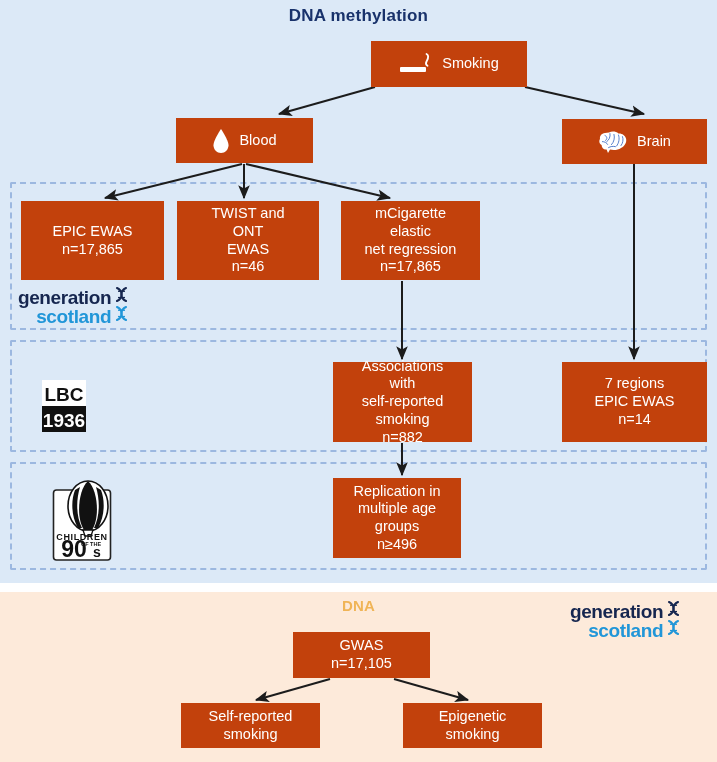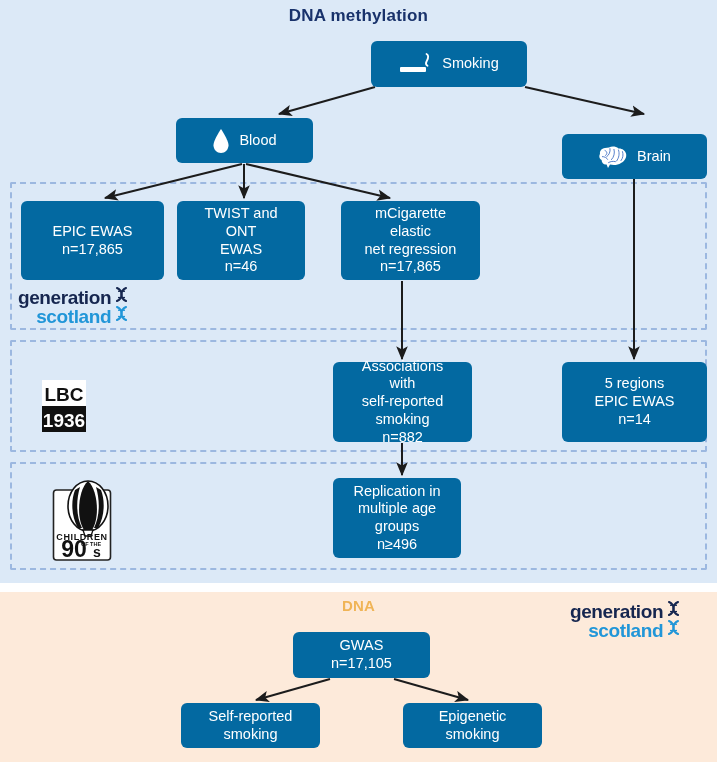--- a/index.html
+++ b/index.html
@@ -36,42 +36,41 @@
     border: 2px dashed #9cb8e0;
     border-radius: 2px;
   }
   #region-gs   { left: 10px;  top: 182px; width: 697px; height: 148px; }
   #region-lbc  { left: 10px;  top: 340px; width: 697px; height: 112px; }
   #region-alspac { left: 10px; top: 462px; width: 697px; height: 108px; }
 
   
   .node {
     position: absolute;
-    background: #0369a1;
+    background: #c2410c;
     color: #ffffff;
     display: flex;
     align-items: center;
     justify-content: center;
     text-align: center;
     line-height: 1.22;
     font-size: 14.5px;
     padding: 3px 20px;
     z-index: 5;
-    border-radius: 6px;
   }
   .node.with-icon { gap: 9px; }
   .node .node-label { white-space: pre-line; }
   .node-icon { display: inline-flex; align-items: center; justify-content: center; flex: none; }
 
   #node-smoking { left: 371px; top: 41px;  width: 156px; height: 46px; }
   #node-blood   { left: 176px; top: 118px; width: 137px; height: 45px; }
-  #node-brain   { left: 562px; top: 134px; width: 145px; height: 45px; }
+  #node-brain   { left: 562px; top: 119px; width: 145px; height: 45px; }
 
   #node-epic-ewas  { left: 21px;  top: 201px; width: 143px; height: 79px; }
-  #node-twist      { left: 177px; top: 201px; width: 128px; height: 79px; }
+  #node-twist      { left: 177px; top: 201px; width: 142px; height: 79px; }
   #node-mcigarette { left: 333px; top: 201px; width: 139px; height: 79px; margin-left: 8px; }
 
   #node-associations { left: 333px; top: 362px; width: 139px; height: 80px; }
   #node-5regions     { left: 562px; top: 362px; width: 145px; height: 80px; }
 
   #node-replication { left: 333px; top: 478px; width: 128px; height: 80px; }
 
   #node-gwas        { left: 293px; top: 632px; width: 137px; height: 46px; }
   #node-self-report { left: 181px; top: 703px; width: 139px; height: 45px; }
   #node-epigenetic  { left: 403px; top: 703px; width: 139px; height: 45px; }
@@ -191,21 +190,21 @@
 n=17,865</span>
   </div>
 
   <div class="node" id="node-associations">
     <span class="node-label">Associations with
 self-reported
 smoking
 n=882</span>
   </div>
   <div class="node" id="node-5regions">
-    <span class="node-label">5 regions
+    <span class="node-label">7 regions
 EPIC EWAS
 n=14</span>
   </div>
 
   <div class="node" id="node-replication">
     <span class="node-label">Replication in
 multiple age
 groups
 n≥496</span>
   </div>

